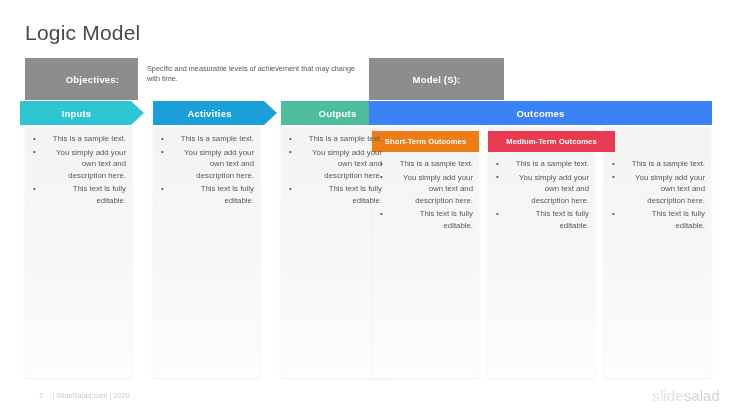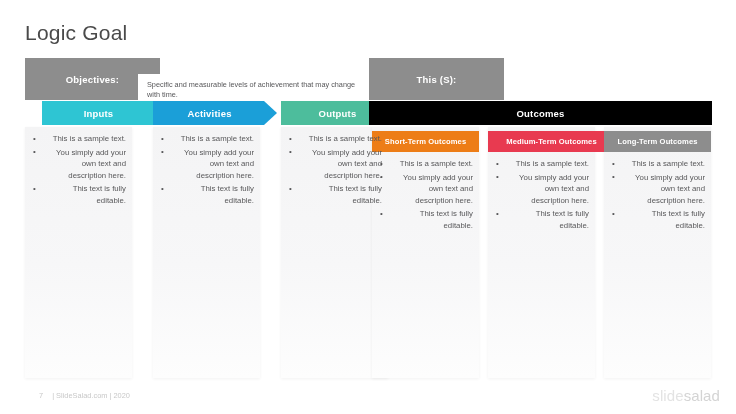--- a/index.html
+++ b/index.html
@@ -53,21 +53,21 @@
     color: #ffffff;
     font-size: 9.5px;
     font-weight: bold;
     display: flex;
     align-items: center;
     justify-content: center;
     letter-spacing: 0.2px;
   }
   .defrow .desc {
     position: absolute;
-    top: 16px;
+    top: 0;
     height: 42px;
     background: #ffffff;
     color: #58585a;
     font-size: 7.3px;
     line-height: 10.4px;
     padding: 6px 12px 0 9px;
     box-sizing: border-box;
   }
 
   #defrow-objectives { left: 25px; width: 344px; }
@@ -85,24 +85,24 @@
     font-size: 9.5px;
     font-weight: bold;
     display: flex;
     align-items: center;
     justify-content: center;
     letter-spacing: 0.2px;
   }
   .band.chev {
     clip-path: polygon(0 0, calc(100% - 13px) 0, 100% 50%, calc(100% - 13px) 100%, 0 100%);
   }
-  #band-inputs     { left: 42px;  width: 124px; background: #2ec5d3; }
+  #band-inputs     { left: 20px;  width: 124px; background: #2ec5d3; }
   #band-activities { left: 153px; width: 124px; background: #1b9fd8; }
   #band-outputs    { left: 281px; width: 124px; background: #4dbd9c; }
-  #band-outcomes   { left: 369px; width: 343px; background: #000000; align-items: center; }
+  #band-outcomes   { left: 369px; width: 343px; background: #3b82f6; align-items: center; }
   #band-inputs     span, #band-activities span, #band-outputs span { margin-right: 11px; }
 
   
   .subhead {
     position: absolute;
     top: 131px;
     height: 21px;
     color: #ffffff;
     font-size: 7.6px;
     font-weight: bold;
@@ -185,29 +185,29 @@
     white-space: nowrap;
   }
   .footer-logo .lite { color: #e3e3e3; }
   .footer-logo .dark { color: #d4d4d4; }
 </style>
 </head>
 <body>
 
 <div id="slide">
 
-  <div class="slide-title">Logic Goal</div>
+  <div class="slide-title">Logic Model</div>
 
   <div class="defrow" id="defrow-objectives">
     <div class="tag">Objectives:</div>
     <div class="desc">Specific and measurable levels of achievement that may change with time.</div>
   </div>
 
   <div class="defrow" id="defrow-goal">
-    <div class="tag">This (S):</div>
+    <div class="tag">Model (S):</div>
   </div>
 
   <div class="band chev" id="band-inputs">
     <span>Inputs</span>
   </div>
   <div class="band chev" id="band-activities">
     <span>Activities</span>
   </div>
   <div class="band chev" id="band-outputs">
     <span>Outputs</span>
@@ -222,23 +222,20 @@
   <div class="card" id="card-short"></div>
   <div class="card" id="card-medium"></div>
   <div class="card" id="card-long"></div>
 
   <div class="subhead" id="subhead-short">
     <span>Short-Term Outcomes</span>
   </div>
   <div class="subhead" id="subhead-medium">
     <span>Medium-Term Outcomes</span>
   </div>
-  <div class="subhead" id="subhead-long">
-    <span>Long-Term Outcomes</span>
-  </div>
 
   <ul class="bullets" id="bullets-inputs">
       <li>This is a sample text.</li>
       <li>You simply add your own text and description here.</li>
       <li>This text is fully editable.</li>
     </ul>
   <ul class="bullets" id="bullets-activities">
       <li>This is a sample text.</li>
       <li>You simply add your own text and description here.</li>
       <li>This text is fully editable.</li>

